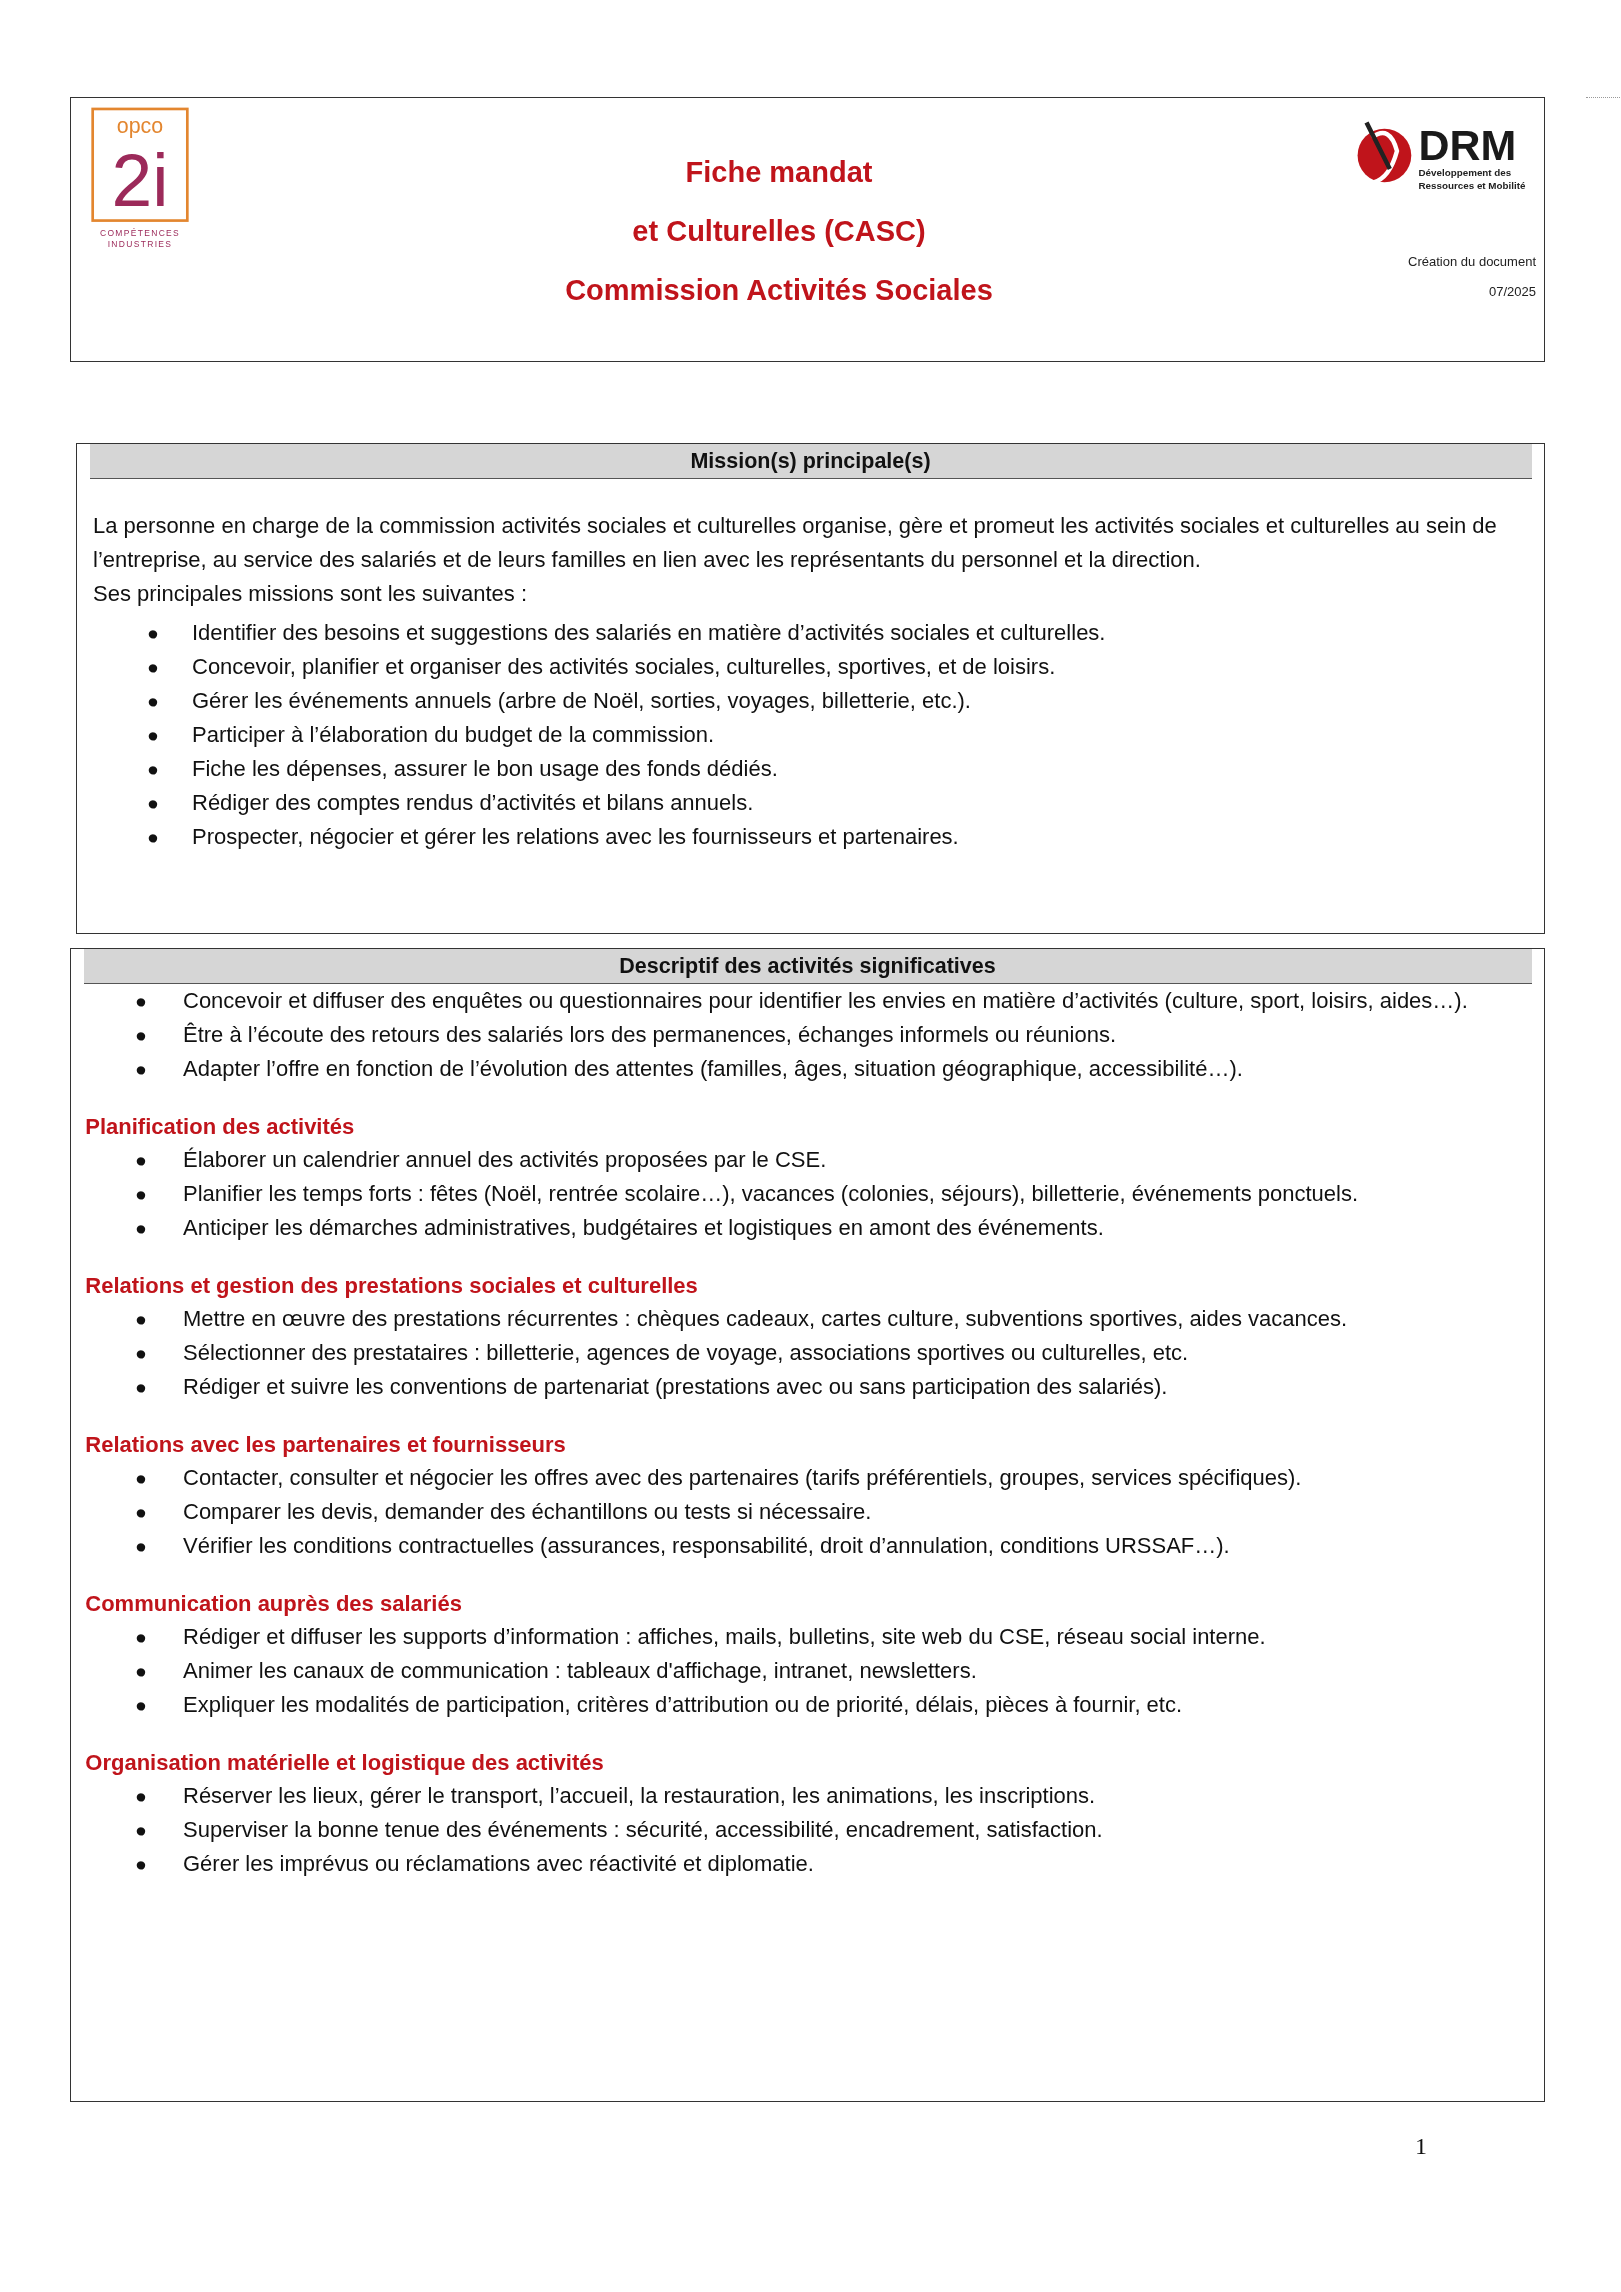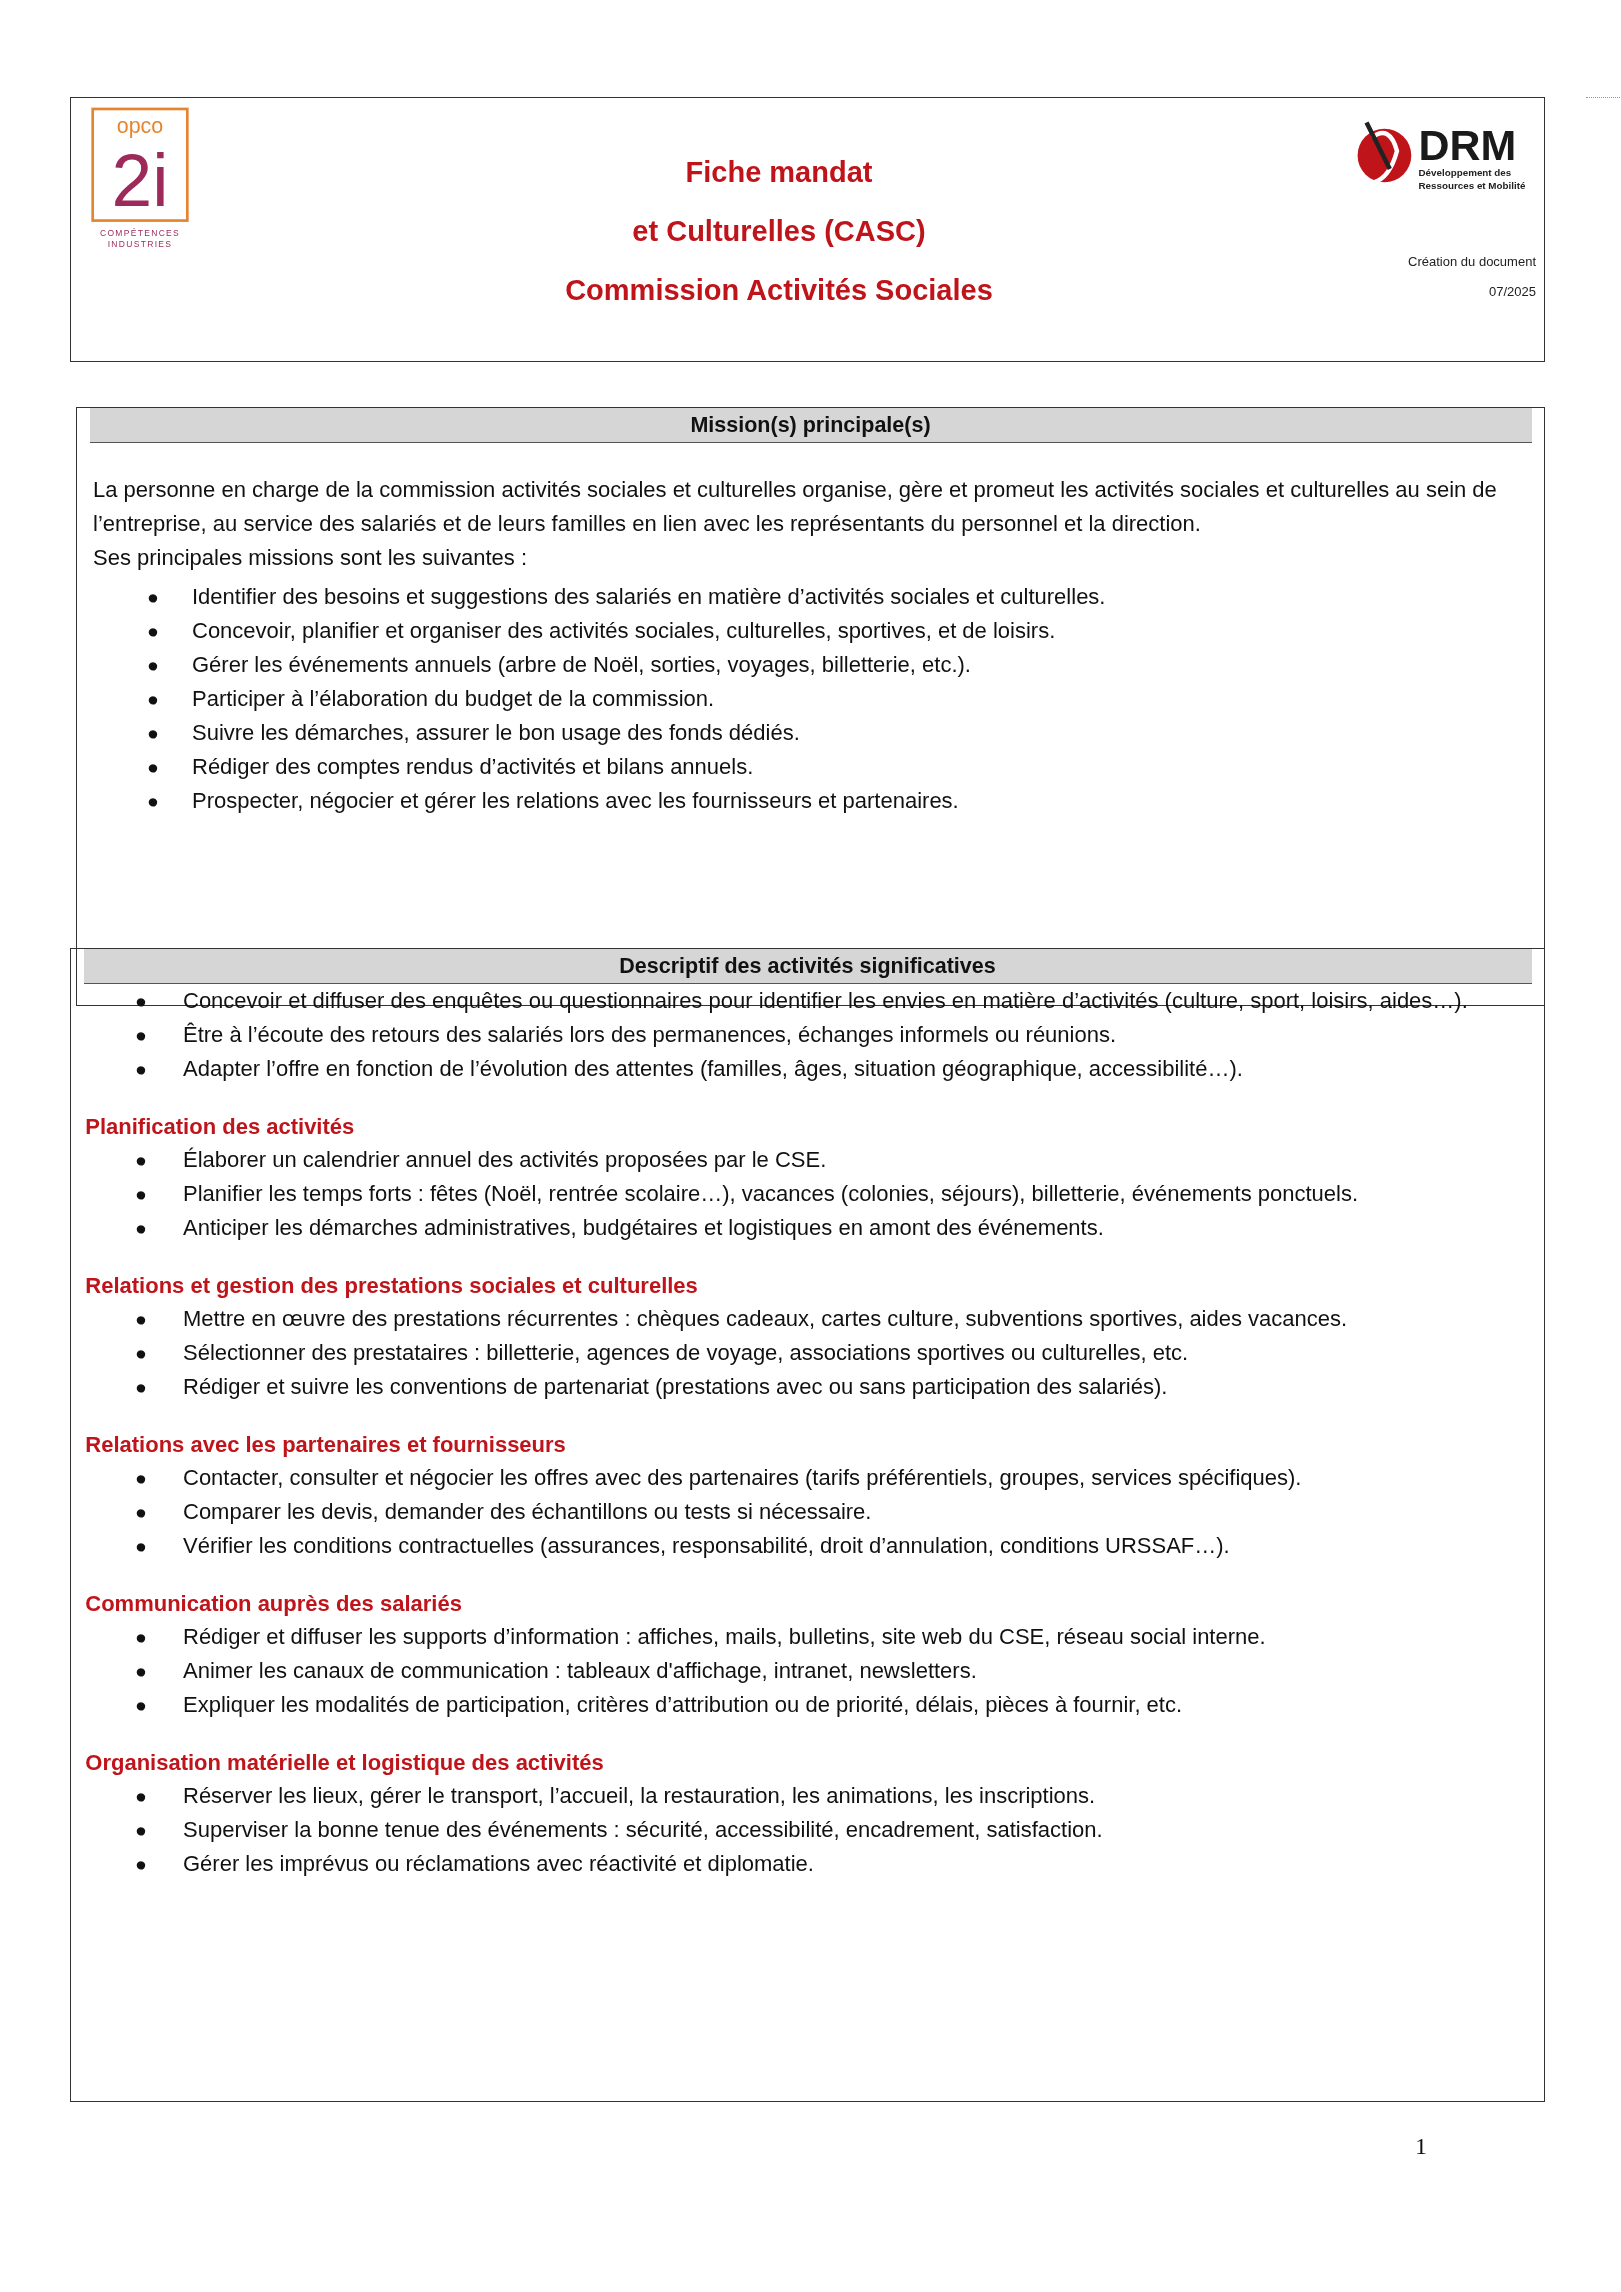--- a/index.html
+++ b/index.html
@@ -5,21 +5,21 @@
   html, body { margin:0; padding:0; background:#ffffff; }
   body { width:1622px; height:2293px; position:relative; font-family:"Liberation Sans", "DejaVu Sans", sans-serif; color:#111; }
   .page-edge { position:absolute; right:0; top:97px; width:36px; border-top:0.9px dotted #999; }
   .header-box { position:absolute; left:70px; top:97px; width:1475px; height:265px; border:1.3px solid #333; box-sizing:border-box; }
   .logo-opco { position:absolute; left:90px; top:106px; width:100px; height:147px; }
   .logo-drm { position:absolute; left:1354px; top:106px; width:179px; height:99px; }
   .title { position:absolute; left:376px; top:143px; width:806px; text-align:center; color:#c0141b; font-weight:bold; font-size:29px; line-height:59px; }
   .meta { position:absolute; right:86px; top:247px; text-align:right; font-size:13px; line-height:30px; color:#222; }
   .section { position:absolute; left:76px; width:1469px; border:1.3px solid #333; box-sizing:border-box; }
   .sec-header { margin:0 12.5px; margin-top:0; background:#d6d6d6; border-bottom:1.8px solid #555; text-align:center; font-weight:bold; font-size:21.5px; line-height:34px; height:34px; }
-  .mission { top:407px; height:599px; }
+  .mission { top:443px; height:491px; }
   .desc { top:948px; height:1154px; left:70px; width:1475px; }
   .para { font-size:22px; line-height:34px; padding:0 0 0 16px; margin-top:30px; width:1415px; }
   ul.bul { list-style:none; margin:0; padding:0; }
   ul.bul li { position:relative; font-size:22px; line-height:34px; }
   .mission ul.bul li { padding-left:115px; }
   .mission ul.bul li .dot { left:70px; }
   .dot { position:absolute; top:0; font-size:19.7px; }
   .desc ul.bul li { padding-left:112px; padding-right:12.5px; text-align:justify; }
   .desc ul.bul li .dot { left:64px; }
   .cat { color:#c0141b; font-weight:bold; font-size:22px; line-height:32px; padding-left:14.3px; margin-top:25px; }
@@ -65,21 +65,21 @@
   <div class="sec-header">Mission(s) principale(s)</div>
   <div class="para">
     <div>La personne en charge de la commission activités sociales et culturelles organise, gère et promeut les activités sociales et culturelles au sein de l’entreprise, au service des salariés et de leurs familles en lien avec les représentants du personnel et la direction.</div>
     <div>Ses principales missions sont les suivantes :</div>
   </div>
   <ul class="bul" style="margin-top:5.4px">
     <li><span class="dot">●</span><span>Identifier des besoins et suggestions des salariés en matière d’activités sociales et culturelles.</span></li>
     <li><span class="dot">●</span><span>Concevoir, planifier et organiser des activités sociales, culturelles, sportives, et de loisirs.</span></li>
     <li><span class="dot">●</span><span>Gérer les événements annuels (arbre de Noël, sorties, voyages, billetterie, etc.).</span></li>
     <li><span class="dot">●</span><span>Participer à l’élaboration du budget de la commission.</span></li>
-    <li><span class="dot">●</span><span>Suivre les démarches, assurer le bon usage des fonds dédiés.</span></li>
+    <li><span class="dot">●</span><span>Fiche les dépenses, assurer le bon usage des fonds dédiés.</span></li>
     <li><span class="dot">●</span><span>Rédiger des comptes rendus d’activités et bilans annuels.</span></li>
     <li><span class="dot">●</span><span>Prospecter, négocier et gérer les relations avec les fournisseurs et partenaires.</span></li>
   </ul>
 </div>
 
 <div class="section desc">
   <div class="sec-header" style="margin:0 12.5px 0 12.5px">Descriptif des activités significatives</div>
 
   <ul class="bul">
     <li><span class="dot">●</span><span>Concevoir et diffuser des enquêtes ou questionnaires pour identifier les envies en matière d’activités (culture, sport, loisirs, aides…).</span></li>

